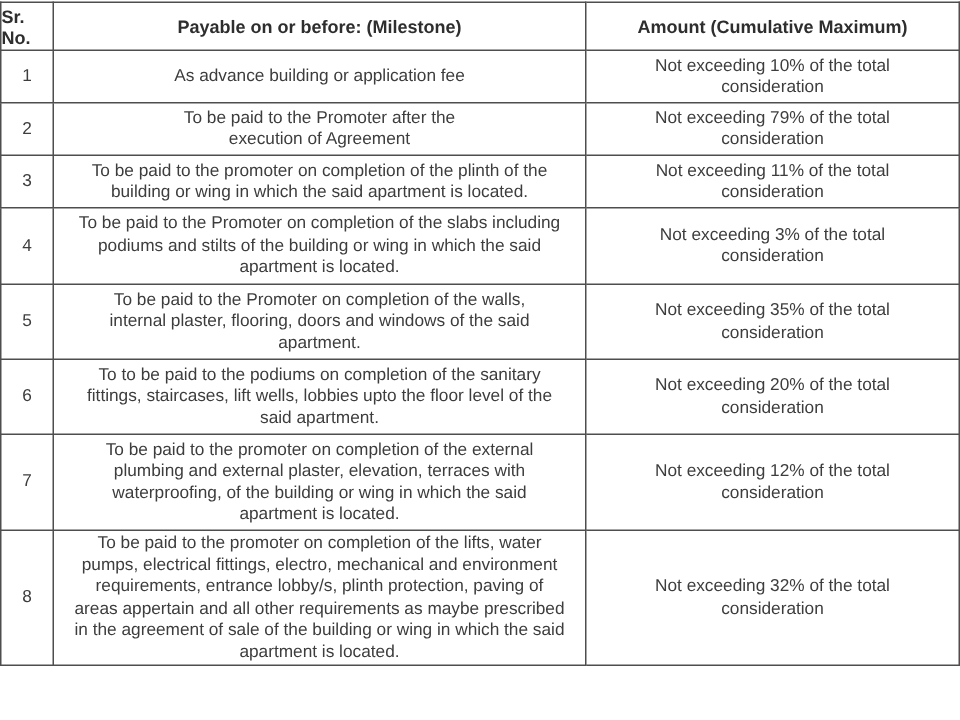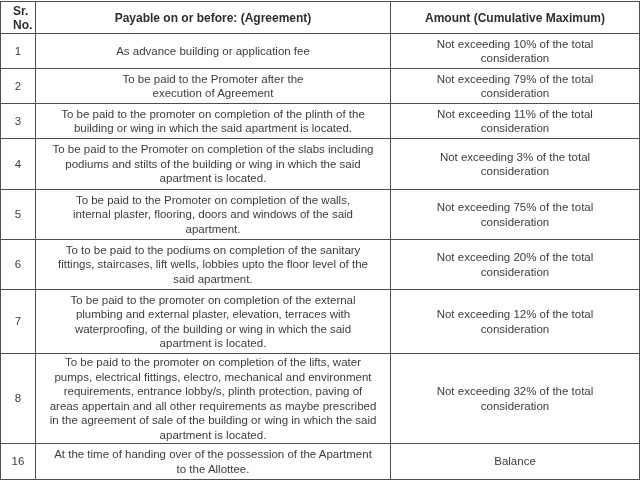--- a/index.html
+++ b/index.html
@@ -32,40 +32,40 @@
     overflow: hidden;
   }
   .doc-table th {
     font-weight: bold;
     font-size: 12px;
     line-height: 14px;
     color: #2e2e2e;
   }
   .doc-table th.sr-head {
     text-align: left;
-    padding-left: 12px;
+    padding-left: 0;
   }
   .doc-table td.sr-cell {
     text-align: center;
   }
 </style>
 </head>
 <body>
 
 <table class="doc-table">
   <colgroup>
     <col class="col-sr">
     <col class="col-mile">
     <col class="col-amount">
   </colgroup>
   <thead>
     <tr style="height:32px;">
       <th class="sr-head">Sr.
 No.</th>
-      <th>Payable on or before: (Agreement)</th>
+      <th>Payable on or before: (Milestone)</th>
       <th>Amount (Cumulative Maximum)</th>
     </tr>
   </thead>
   <tbody>
     <tr style="height:35px;">
       <td class="sr-cell">1</td>
       <td>As advance building or application fee</td>
       <td>Not exceeding 10% of the total
 consideration</td>
     </tr>
@@ -89,21 +89,21 @@
 podiums and stilts of the building or wing in which the said
 apartment is located.</td>
       <td>Not exceeding 3% of the total
 consideration</td>
     </tr>
     <tr style="height:50px;">
       <td class="sr-cell">5</td>
       <td>To be paid to the Promoter on completion of the walls,
 internal plaster, flooring, doors and windows of the said
 apartment.</td>
-      <td>Not exceeding 75% of the total
+      <td>Not exceeding 35% of the total
 consideration</td>
     </tr>
     <tr style="height:50px;">
       <td class="sr-cell">6</td>
       <td>To to be paid to the podiums on completion of the sanitary
 fittings, staircases, lift wells, lobbies upto the floor level of the
 said apartment.</td>
       <td>Not exceeding 20% of the total
 consideration</td>
     </tr>
@@ -120,20 +120,14 @@
       <td class="sr-cell">8</td>
       <td>To be paid to the promoter on completion of the lifts, water
 pumps, electrical fittings, electro, mechanical and environment
 requirements, entrance lobby/s, plinth protection, paving of
 areas appertain and all other requirements as maybe prescribed
 in the agreement of sale of the building or wing in which the said
 apartment is located.</td>
       <td>Not exceeding 32% of the total
 consideration</td>
     </tr>
-    <tr style="height:36px;">
-      <td class="sr-cell">16</td>
-      <td>At the time of handing over of the possession of the Apartment
-to the Allottee.</td>
-      <td>Balance</td>
-    </tr>
   </tbody>
 </table>
 
 </body></html>

